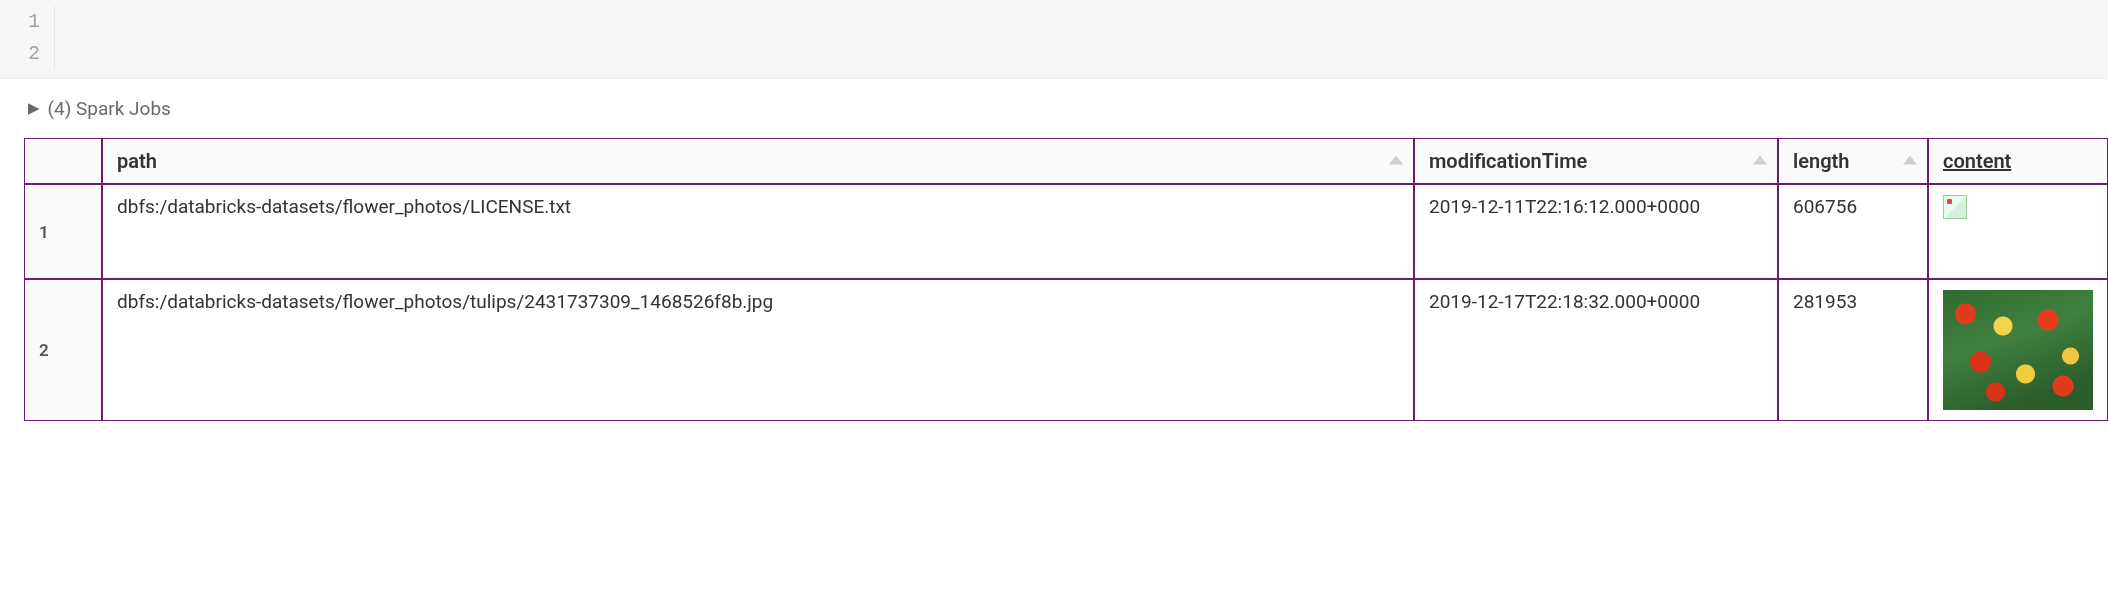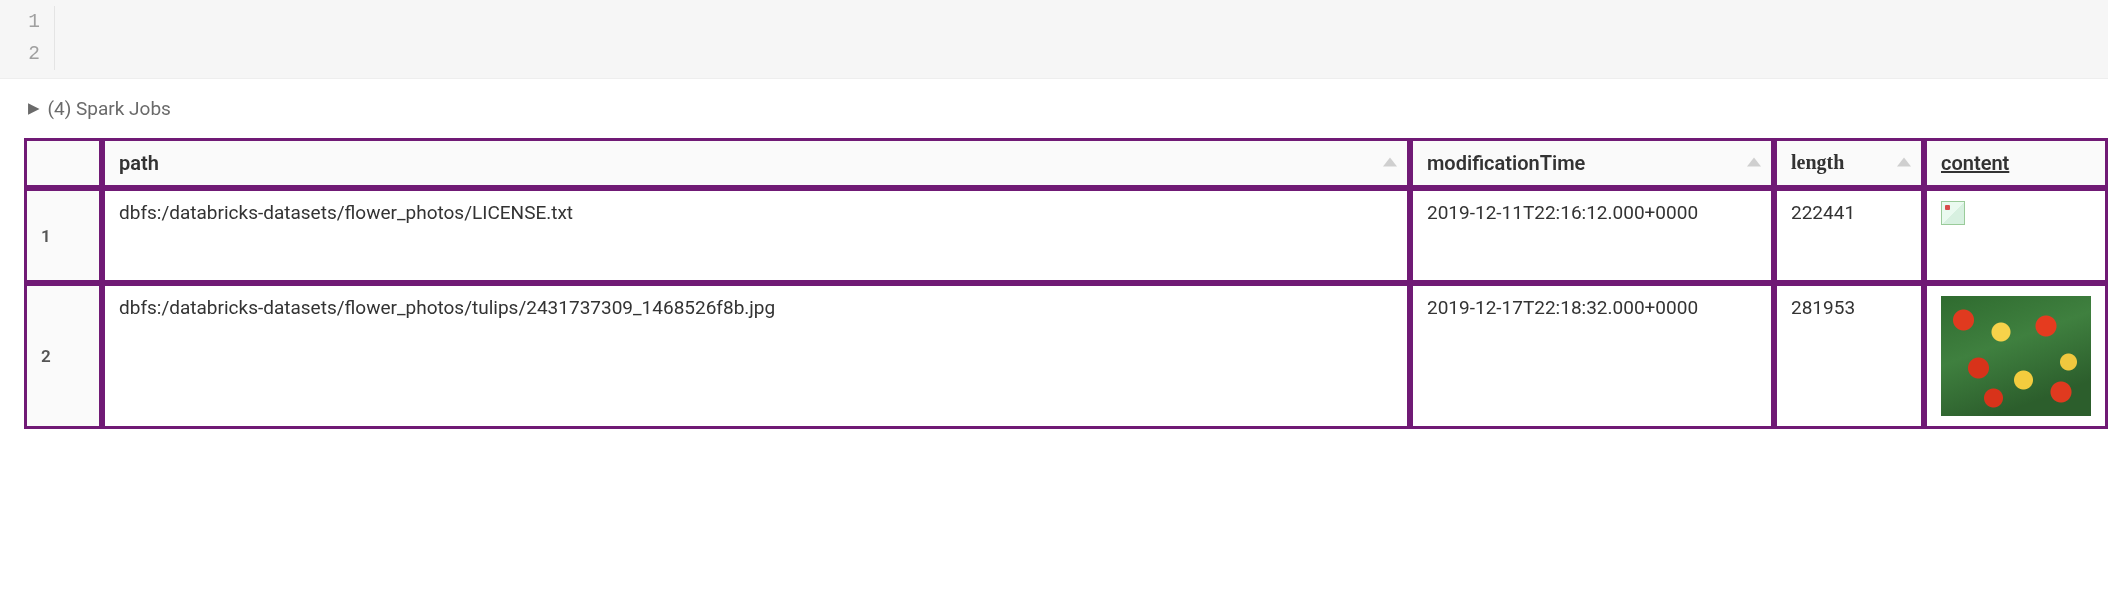--- a/index.html
+++ b/index.html
@@ -53,21 +53,21 @@
   
   .result-table {
     margin: 8px 0 0 24px;
     border-collapse: separate;
     border-spacing: 0;
     width: calc(100% - 24px);
     font-size: 19px;
     color: #333;
   }
   .result-table th, .result-table td {
-    border: 3px solid #701a75;
+    border: 1px solid #701a75;
     padding: 10px 14px;
     text-align: left;
     vertical-align: top;
   }
   .result-table th {
     background: #fafafa;
     font-weight: 600;
     position: relative;
     font-size: 20px;
     color: #333;
@@ -90,21 +90,21 @@
     right: 10px;
     top: 50%;
     transform: translateY(-60%);
     width: 0; height: 0;
     border-left: 7px solid transparent;
     border-right: 7px solid transparent;
     border-bottom: 9px solid #cfcfcf;
   }
   .col-path { width: auto; }
   .col-mtime { width: 364px; }
-  .col-length { width: 150px; font-family: Liberation Serif, serif; }
+  .col-length { width: 150px; }
   .col-content { width: 160px; text-decoration: underline; }
 
   .broken-img-box {
     width: 24px; height: 24px;
     border: 1px solid #9acb9a;
     background: linear-gradient(135deg, #eafaf0 50%, #d7f0e0 50%);
     position: relative;
   }
   .broken-img-box::after {
     content: "";
@@ -169,21 +169,21 @@
       <th class="col-content">
         <span>content</span>
       </th>
     </tr>
   </thead>
   <tbody>
     <tr class="data-row">
       <td class="row-idx">1</td>
       <td>dbfs:/databricks-datasets/flower_photos/LICENSE.txt</td>
       <td>2019-12-11T22:16:12.000+0000</td>
-      <td>222441</td>
+      <td>606756</td>
       <td>
         <div class="broken-img-box"></div>
       </td>
     </tr>
     <tr class="data-row">
       <td class="row-idx">2</td>
       <td>dbfs:/databricks-datasets/flower_photos/tulips/2431737309_1468526f8b.jpg</td>
       <td>2019-12-17T22:18:32.000+0000</td>
       <td>281953</td>
       <td>

